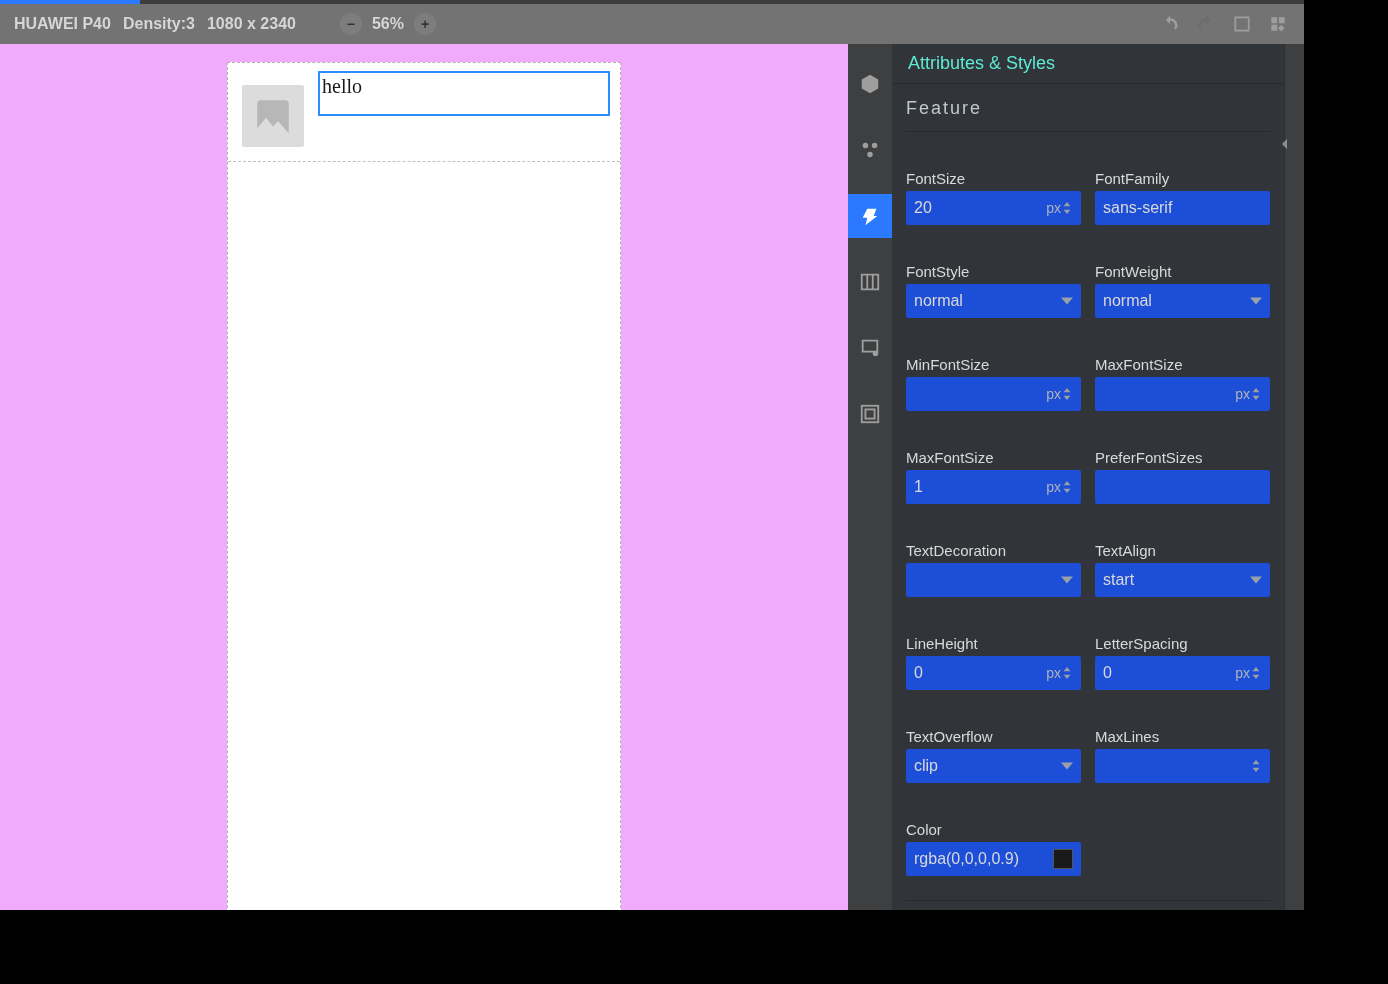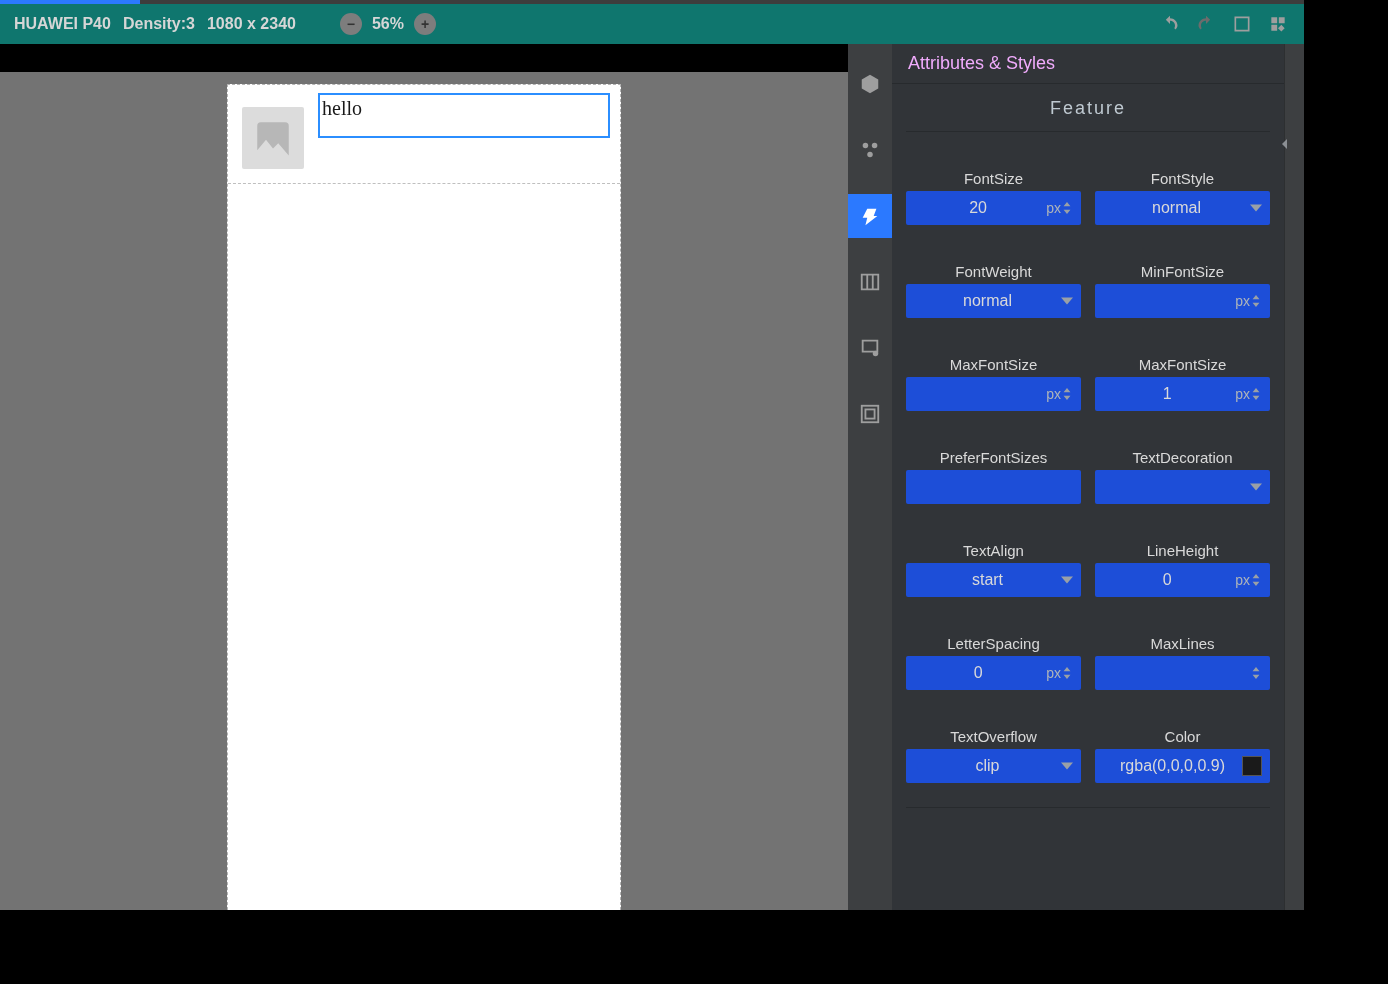--- a/index.html
+++ b/index.html
@@ -5,35 +5,35 @@
   * { box-sizing: border-box; margin: 0; padding: 0; }
   html, body { width: 1304px; height: 910px; font-family: Arial, sans-serif; overflow: hidden; }
   body { display: flex; flex-direction: column; background: #000; }
 
   
   .progress-strip { height: 4px; background: #3d3d3d; position: relative; }
   .progress-strip .fill { width: 140px; height: 100%; background: #2b79ff; }
 
   
   .toolbar {
-    height: 40px; background: #0f766e; color: #d6d6d6;
+    height: 40px; background: #737373; color: #d6d6d6;
     display: flex; align-items: center; padding: 0 14px; gap: 12px;
     font-size: 16px; font-weight: 600;
   }
   .toolbar .spacer { flex: 1; }
   .toolbar .zoom-group { display: flex; align-items: center; gap: 10px; font-weight: 600; }
   .circ-btn { width: 22px; height: 22px; border-radius: 50%; background: #7d7d7d; color:#333; display:flex; align-items:center; justify-content:center; font-size:14px; font-weight:bold; cursor:pointer; }
   .icon-btn { width: 24px; height:24px; display:flex; align-items:center; justify-content:center; color:#9e9e9e; cursor:pointer; }
   .icon-btn svg { width:20px; height:20px; fill: currentColor; }
 
   
   .workarea { flex:1; display:flex; min-height:0; }
 
   
-  .canvas-wrap { flex:1; background:#737373; display:flex; align-items:flex-start; justify-content:center; padding-top:12px;margin-top:28px; }
+  .canvas-wrap { flex:1; background:#f0abfc; display:flex; align-items:flex-start; justify-content:center; padding-top:18px; }
   .device-frame {
     width: 394px; height: 856px; background:#fff;
     border:1px dashed #b3b3b3; position:relative;
   }
   .list-item {
     display:flex; align-items:flex-start; gap:14px; padding:14px 10px 14px 10px;
     border-bottom:1px dashed #bfbfbf;
   }
   .img-placeholder {
     width:62px; height:62px; background:#dcdcdc; border-radius:2px; display:flex; align-items:center; justify-content:center; margin-left:4px; margin-top:8px;
@@ -48,22 +48,22 @@
   
   .right-col { width:436px; display:flex; min-height:0; }
   .tab-rail {
     width:44px; background:#3d3f41; display:flex; flex-direction:column; align-items:center; padding-top:18px; gap:22px;
   }
   .tab-rail .rail-icon { width:44px; height:44px; display:flex; align-items:center; justify-content:center; color:#9e9e9e; cursor:pointer; }
   .tab-rail .rail-icon.active { background:#2b79ff; color:#fff; }
   .tab-rail svg{ width:22px; height:22px; fill:currentColor; }
 
   .props-panel { flex:1; background:#313438; color:#c7c7c7; display:flex; flex-direction:column; font-size:14px; min-width:0;}
-  .props-title { height:40px; display:flex; align-items:center; padding-left:16px; font-size:18px; color:#f0abfc; border-bottom:1px solid #272a2d; }
-  .props-scroll { flex:1; overflow:auto; padding:10px 14px 20px 14px;text-align:center; }
+  .props-title { height:40px; display:flex; align-items:center; padding-left:16px; font-size:18px; color:#5eead4; border-bottom:1px solid #272a2d; }
+  .props-scroll { flex:1; overflow:auto; padding:10px 14px 20px 14px; }
   .section-header { font-size:18px; color:#bfc9d1; letter-spacing:2px; padding:4px 0 12px 0; border-bottom:1px solid #272a2d; margin-bottom:14px; }
 
   .grid { display:grid; grid-template-columns:1fr 1fr; column-gap:14px; row-gap:14px; }
   .fld { display:flex; flex-direction:column; gap:4px;margin-top:24px; }
   .fld-label { font-size:15px; color:#d9d9d9; }
   .ctrl {
     height:34px; background:#1d4ed8; border:none; border-radius:2px;
     display:flex; align-items:center; padding:0 8px; color:#d9d9d9; font-size:16px; position:relative;
   }
   .ctrl .val { flex:1; white-space:nowrap; overflow:hidden; text-overflow:ellipsis; }
@@ -187,20 +187,26 @@
                 <span class="val">20</span>
                 <span class="unit">px</span>
                 <span class="stepper">
                   <svg viewBox="0 0 10 14">
                     <path d="M5 0l4 5H1zM5 14l4-5H1z"></path>
                   </svg>
                 </span>
               </div>
             </div>
             <div class="fld">
+              <div class="fld-label">FontFamily</div>
+              <div class="ctrl">
+                <span class="val">sans-serif</span>
+              </div>
+            </div>
+            <div class="fld">
               <div class="fld-label">FontStyle</div>
               <div class="ctrl">
                 <span class="val">normal</span>
                 <span class="caret">
                   <svg viewBox="0 0 10 6">
                     <path d="M0 0l5 6 5-6z"></path>
                   </svg>
                 </span>
               </div>
             </div>
@@ -297,37 +303,37 @@
                 <span class="val">0</span>
                 <span class="unit">px</span>
                 <span class="stepper">
                   <svg viewBox="0 0 10 14">
                     <path d="M5 0l4 5H1zM5 14l4-5H1z"></path>
                   </svg>
                 </span>
               </div>
             </div>
             <div class="fld">
+              <div class="fld-label">TextOverflow</div>
+              <div class="ctrl">
+                <span class="val">clip</span>
+                <span class="caret">
+                  <svg viewBox="0 0 10 6">
+                    <path d="M0 0l5 6 5-6z"></path>
+                  </svg>
+                </span>
+              </div>
+            </div>
+            <div class="fld">
               <div class="fld-label">MaxLines</div>
               <div class="ctrl">
                 <span class="val"></span>
                 <span class="stepper">
                   <svg viewBox="0 0 10 14">
                     <path d="M5 0l4 5H1zM5 14l4-5H1z"></path>
-                  </svg>
-                </span>
-              </div>
-            </div>
-            <div class="fld">
-              <div class="fld-label">TextOverflow</div>
-              <div class="ctrl">
-                <span class="val">clip</span>
-                <span class="caret">
-                  <svg viewBox="0 0 10 6">
-                    <path d="M0 0l5 6 5-6z"></path>
                   </svg>
                 </span>
               </div>
             </div>
             <div class="fld">
               <div class="fld-label">Color</div>
               <div class="ctrl">
                 <span class="val">rgba(0,0,0,0.9)</span>
                 <span class="swatch"></span>
               </div>

